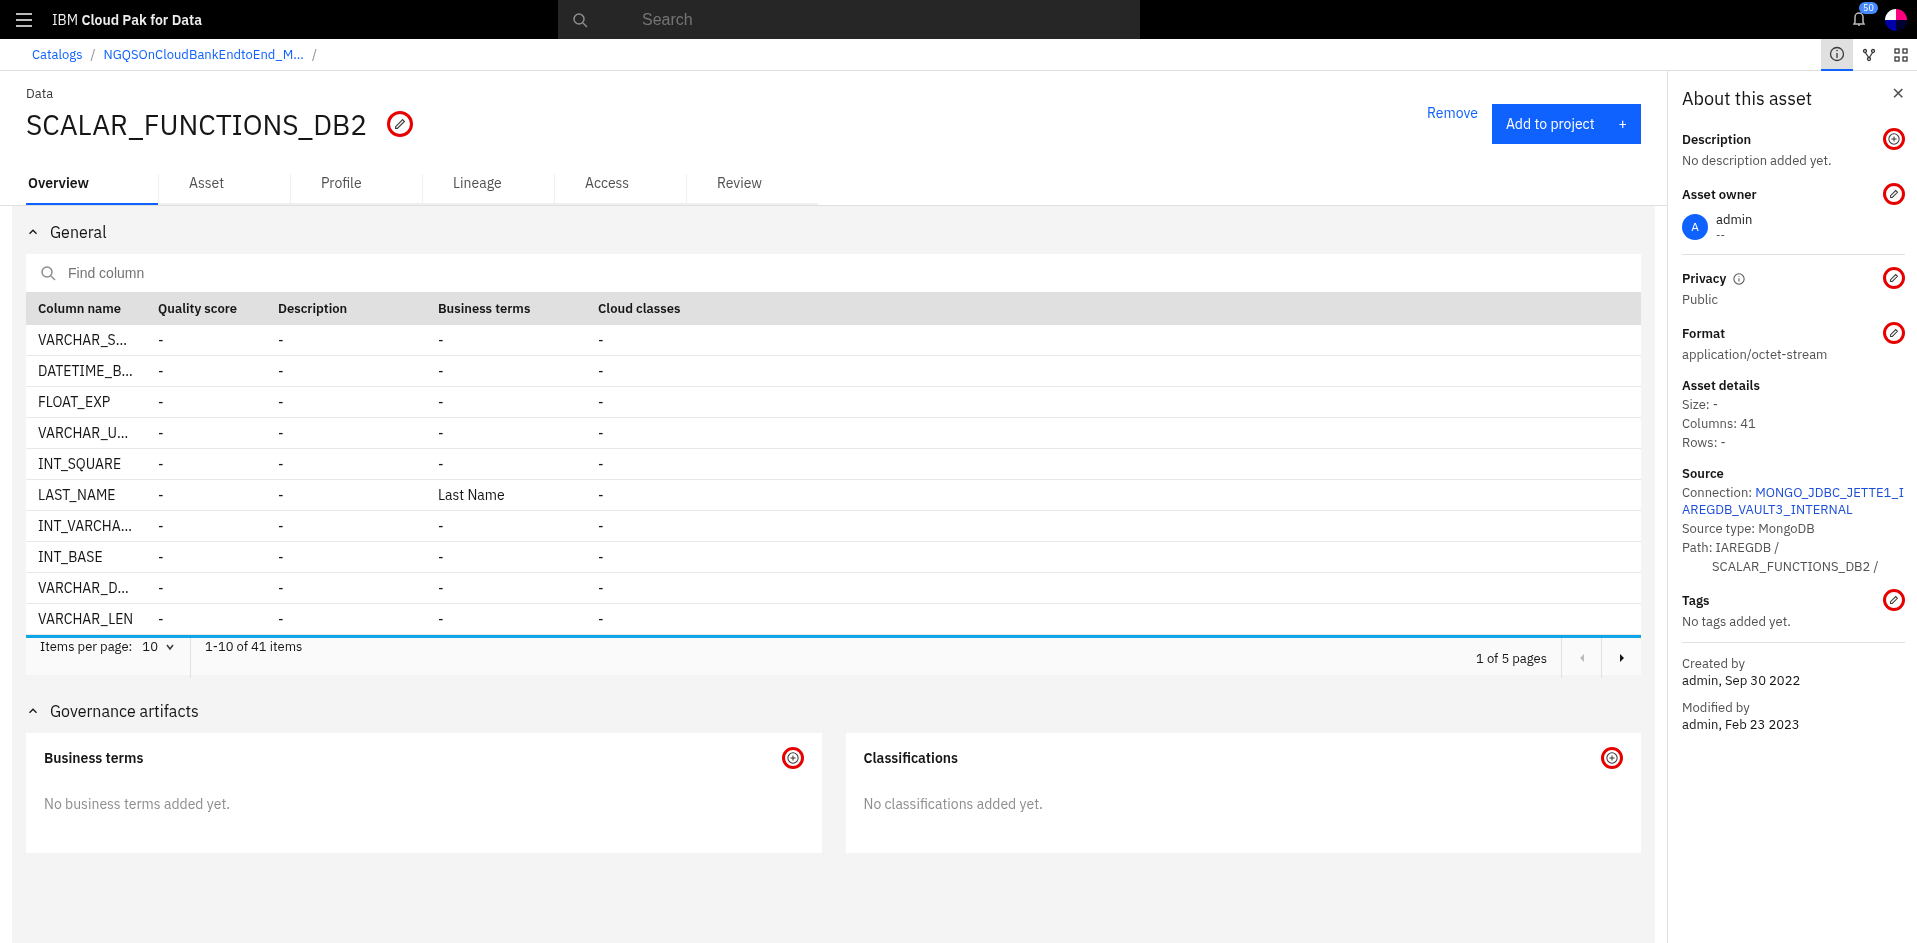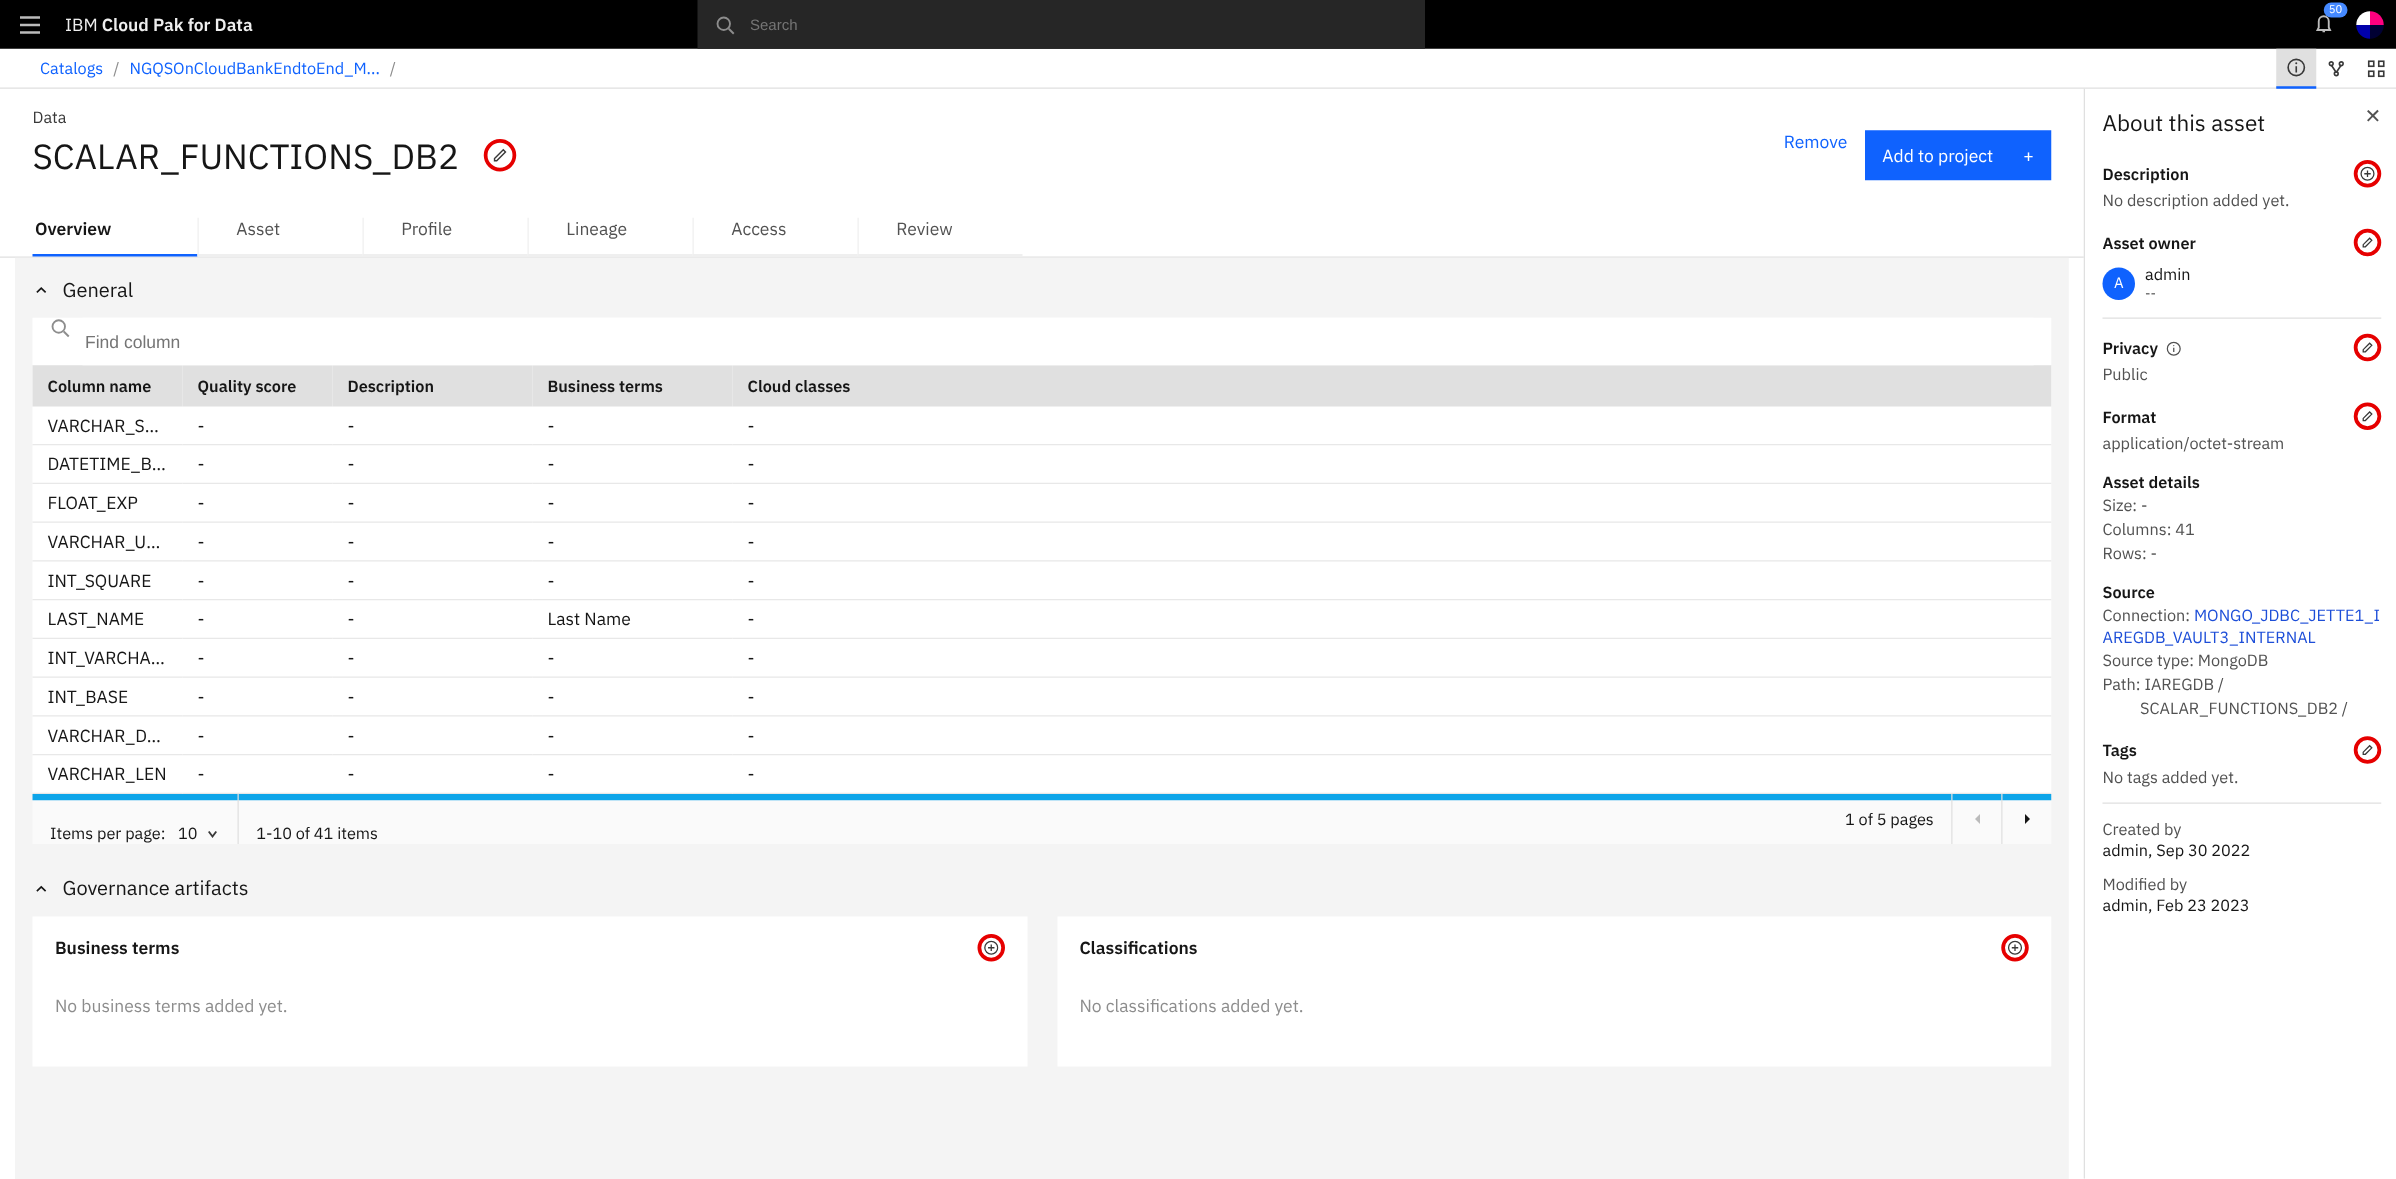--- a/index.html
+++ b/index.html
@@ -6,21 +6,21 @@
   html, body { margin: 0; padding: 0; font-family: "IBM Plex Sans", -apple-system, "Segoe UI", Roboto, Arial, sans-serif; font-size: 14px; color: #161616; background: #fff; }
   
   .topbar { height: 39px; background: #000; color: #fff; display: flex; align-items: center; }
   .tb-left { display: flex; align-items: center; gap: 18px; padding-left: 10px; width:558px;}
   .hamburger { width: 24px; height: 24px; display:flex; flex-direction:column; justify-content:center; gap:4px; cursor:pointer; padding-left:6px;}
   .hamburger span { display:block; height:2px; width:16px; background:#bbb;}
   .brand { font-size: 14px; color:#eee;}
   .brand b{font-weight:600;}
   .tb-search { flex: 0 0 582px; height: 39px; background: #262626; display:flex; align-items:center; gap:10px; padding:0 14px; color:#8d8d8d;}
   .tb-search svg{flex: 0 0 16px;}
-  .tb-search input{ background:transparent; border:none; outline:none; color:#eab308; font-size:12px; width:100%;}
+  .tb-search input{ background:transparent; border:none; outline:none; color:#eab308; font-size:16px; width:100%;margin-left:42px;}
   .tb-spacer { flex:1; }
   .tb-right { display:flex; align-items:center; gap:18px; padding-right:10px;}
   .bell { position:relative; }
   .bell .badge { position:absolute; top:-6px; left:8px; background:#4589ff; color:#fff; font-size:9px; border-radius:8px; padding:0 4px; line-height:12px;}
   .avatar-ball { width:22px; height:22px; border-radius:50%; background: conic-gradient(#ff007f 0deg 90deg, #003 90deg 180deg, #00a 180deg 270deg, #fff 270deg 360deg);}
   
   .crumbrow { height: 32px; border-bottom:1px solid #e0e0e0; display:flex; align-items:center; justify-content:space-between;}
   .crumbs { display:flex; align-items:center; gap:8px; padding-left:32px; font-size:13px; }
   .crumbs a { color:#0f62fe; text-decoration:none; }
   .crumbs .sep { color:#8d8d8d; }
@@ -48,27 +48,27 @@
   
   .tabs { display:flex; margin-top:30px; }
   .tab { width:132px; padding: 0 0 11px 2px; text-align:left; font-size:14px; color:#525252; border-bottom:2px solid #efefef; cursor:pointer;}
   .tab + .tab { border-left: 1px solid #efefef; padding-left:30px;}
   .tab.active { color:#161616; border-bottom-color:#0f62fe; font-weight:600;}
   .tabs-border{height:0;border-bottom:1px solid #e0e0e0; margin:0 -26px;}
   
   .panel { background:#f4f4f4; margin: 0 -14px; padding: 16px 14px 60px 14px; min-height:900px;}
   .sec-head { display:flex; align-items:center; gap:10px; font-size:16px; margin-bottom:12px;}
   .sec-head svg{width:14px;height:14px; transform:rotate(180deg);}
-  .searchcol { background:#fff; display:flex; gap:10px; padding:0 14px; height:38px; margin-bottom:0;}
+  .searchcol { background:#fff; display:flex; align-items:center; gap:10px; padding:0 14px; height:38px; margin-bottom:0;}
   .searchcol input{ border:none; outline:none; font-size:14px; width:100%;}
   
   table.data { width:100%; border-collapse:collapse; background:#fff; table-layout:fixed; font-size:14px;}
   table.data th { background:#e0e0e0; text-align:left; font-weight:600; padding:8px 12px; font-size:13px;}
   table.data td { padding:6px 12px; border-bottom:1px solid #e8e8e8; white-space:nowrap; overflow:hidden; text-overflow:ellipsis;}
-  .pager { background:#fafafa; border-top:5px solid #0ea5e9; height:40px; display:flex; align-items:flex-end; font-size:13px;}
+  .pager { background:#fafafa; border-top:3px solid #0ea5e9; height:40px; display:flex; align-items:flex-start; font-size:13px;}
   .pager .ipp{ padding:0 14px; display:flex; gap:10px; align-items:center;}
   .pager .sel{ display:flex; align-items:center; gap:6px;}
   .pager .divider{width:1px;height:40px;background:#e0e0e0;}
   .pager .count{padding:0 14px;}
   .pager .right{margin-left:auto; display:flex; align-items:center;}
   .pager .arrow{width:40px;height:40px;display:flex;align-items:center;justify-content:center;border-left:1px solid #e0e0e0;cursor:pointer;}
   .pager .arrow.disabled{color:#bbb;}
   
   .gov-grid { display:flex; gap:24px; }
   .card { background:#fff; flex:1; padding:14px 18px 40px 18px;}

